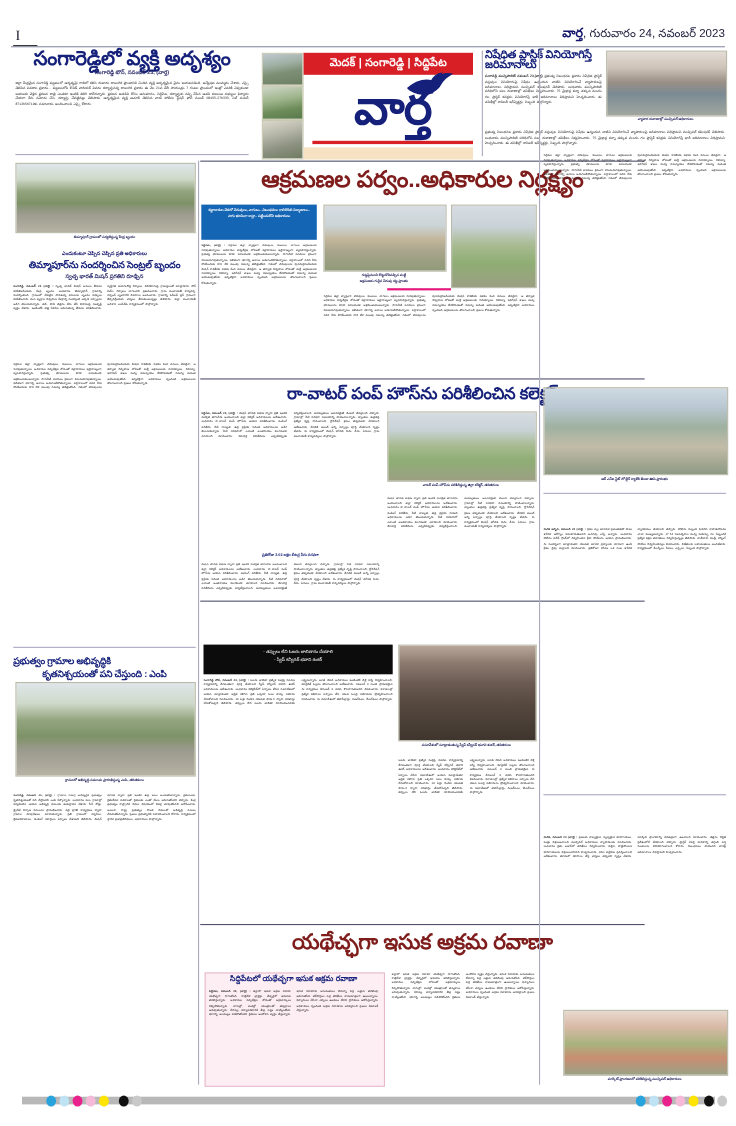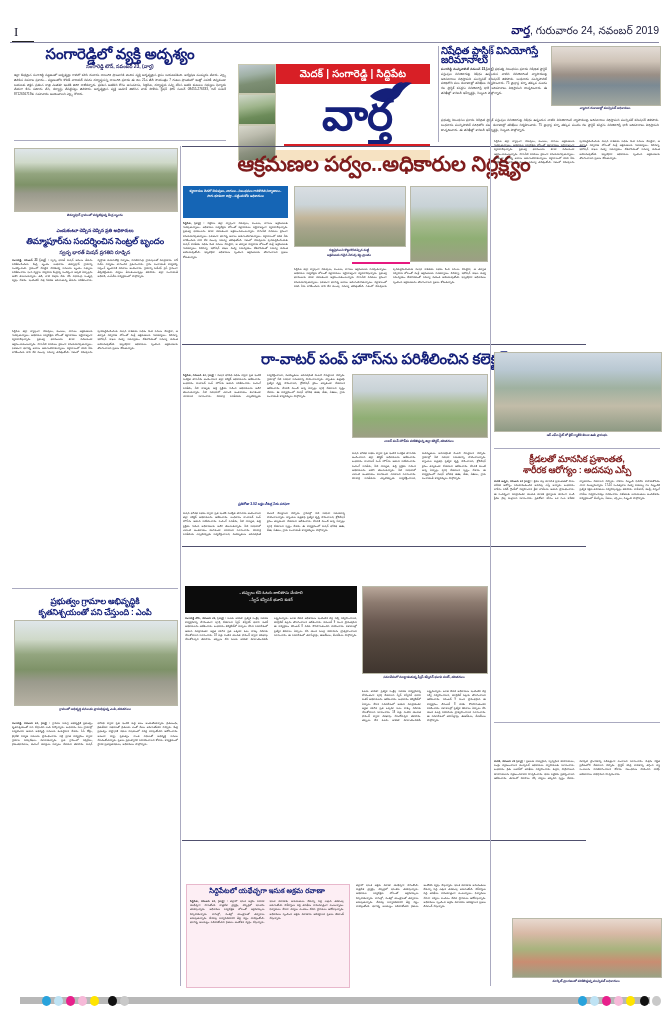--- a/index.html
+++ b/index.html
@@ -20,21 +20,21 @@
   .cap{font-size:3.1px;line-height:1.35;color:#23235c;font-weight:bold;text-align:center;}
 
   
   #pagemark{left:14px;top:24px;font-family:"Liberation Serif",serif;font-size:13px;color:#1a1a2e;}
   #pagemark-line{left:12px;top:41px;width:22px;height:1.2px;background:#222;}
   #dateline{right:10px;top:24px;font-size:10.5px;color:#1a1a3a;white-space:nowrap;}
   #dateline .vw{font-weight:bold;color:#14146b;font-size:11.5px;}
   #topline{left:10px;top:42px;width:649px;height:.8px;background:#8a8aa5;}
 
   
-  #mast{left:238px;top:64px;width:192px;height:93px;}
+  #mast{left:238px;top:48px;width:192px;height:93px;}
   #mast-strip{position:absolute;left:38px;top:0;width:154px;height:20px;background:#d81f26;}
   #mast-strip span{
     display:block;color:#fff;font-size:10px;font-weight:bold;text-align:center;
     line-height:20px;letter-spacing:.2px;
   }
   .mast-thumb{position:absolute;left:0;width:36px;border:.7px solid #c8c8b0;}
   #mt1{top:0;height:28px;background:
       linear-gradient(170deg,#bfc9cf 0%,#9fb0a4 35%,#7d8f74 60%,#6d7f63 100%);}
   #mt2{top:30px;height:29px;background:
       linear-gradient(170deg,#cfd7c9 0%,#9fb58c 40%,#6d8c5a 70%,#5a7a4c 100%);}
@@ -72,21 +72,21 @@
      box-sizing:border-box;}
   
   .blackbox{position:absolute;background:#0c0c0c;color:#fff;
      font-size:4px;line-height:1.72;text-align:center;padding:4px 4px;box-sizing:border-box;}
 
   
   .hl{font-weight:bold;color:#15207a;letter-spacing:-.2px;}
   .hl-pink{color:#7f1d1d;}
   .hl-blue{color:#15207a;}
   .hl-big{font-size:21px;line-height:24px;text-align:center;}
-  .hl-mid{font-size:15px;line-height:15px;text-align:center;}
+  .hl-mid{font-size:18px;line-height:15px;text-align:center;}
   .sub-hl{font-size:5px;line-height:7px;font-weight:bold;color:#2a2a6a;text-align:center;}
 
   
   .kicker{font-size:4.6px;font-weight:bold;color:#14146b;text-align:center;line-height:6px;}
 
   
   #regbar{position:absolute;left:20px;bottom:20px;width:630px;height:7px;background:#b8b8b8;}
   .dot{position:absolute;top:-1.5px;width:9px;height:10px;border-radius:50%;}
   .dot.c{background:#29a3dc;}
   .dot.cl{background:#bfe3f4;}
@@ -103,21 +103,21 @@
 </style>
 </head>
 <body>
 
 <div class="page">
 
   <div class="abs" id="pagemark">I</div>
   <div class="abs" id="pagemark-line"></div>
 
   <div class="abs" id="dateline">
-    <span class="vw">వార్త</span><span>, గురువారం 24, నవంబర్ 2019</span>
+    <span class="vw">వార్త</span><span>, గురువారం 24, నవంబర్ 2023</span>
   </div>
   <div class="abs" id="topline"></div>
 
   <div id="mast" class="abs">
     <div class="mast-thumb" id="mt1"></div>
     <div class="mast-thumb" id="mt2"></div>
     <div class="mast-thumb" id="mt3"></div>
     <div id="mast-strip">
       <span>మెదక్ | సంగారెడ్డి | సిద్దిపేట</span>
     </div>
@@ -196,45 +196,42 @@
   </div>
 
   <div class="abs body-txt" style="left:185px;top:617px;width:172px;height:222px;overflow:hidden;column-count:2;column-gap:6px;"><b>సంగారెడ్డి టౌన్, నవంబర్ 23, (వార్త) : </b><span>ఓటరు జాబితా ప్రత్యేక సంక్షిప్త సవరణ కార్యక్రమాన్ని వేగవంతంగా పూర్తి చేయాలని స్వీప్ కన్వీనర్ భవాని శంకర్ అధికారులను ఆదేశించారు. బుధవారం కలెక్టరేట్‌లో ఏర్పాటు చేసిన సమావేశంలో ఆయన మాట్లాడుతూ అర్హత కలిగిన ప్రతి ఒక్కరూ ఓటు హక్కు నమోదు చేసుకోవాలని సూచించారు. 18 ఏళ్లు నిండిన యువత ఫారం-6 ద్వారా దరఖాస్తు చేసుకోవచ్చని తెలిపారు. తప్పులు లేని ఓటరు జాబితా రూపొందించడమే లక్ష్యమన్నారు. బూత్ లెవల్ అధికారులు ఇంటింటికీ వెళ్లి సర్వే నిర్వహించాలని, డూప్లికేట్ ఓట్లను తొలగించాలని ఆదేశించారు. నవంబర్ 9 నుంచి ప్రారంభమైన ఈ కార్యక్రమం డిసెంబర్ 8 వరకు కొనసాగుతుందని వివరించారు. కళాశాలల్లో ప్రత్యేక శిబిరాలు ఏర్పాటు చేసి యువ ఓటర్ల నమోదును ప్రోత్సహించాలని సూచించారు. ఈ సమావేశంలో తహసీల్దార్లు, ఈఆర్ఓలు, బీఎల్ఓలు పాల్గొన్నారు.</span></div>
 
   <div class="photo ph-hall abs" style="left:362px;top:586px;width:124px;height:86px;"></div>
   <div class="abs cap" style="left:362px;top:675px;width:124px;">సమావేశంలో మాట్లాడుతున్న స్వీప్ కన్వీనర్ భవాని శంకర్, తదితరులు</div>
   <div class="abs body-txt" style="left:362px;top:690px;width:124px;height:148px;overflow:hidden;column-count:2;column-gap:6px;">ఓటరు జాబితా ప్రత్యేక సంక్షిప్త సవరణ కార్యక్రమాన్ని వేగవంతంగా పూర్తి చేయాలని స్వీప్ కన్వీనర్ భవాని శంకర్ అధికారులను ఆదేశించారు. బుధవారం కలెక్టరేట్‌లో ఏర్పాటు చేసిన సమావేశంలో ఆయన మాట్లాడుతూ అర్హత కలిగిన ప్రతి ఒక్కరూ ఓటు హక్కు నమోదు చేసుకోవాలని సూచించారు. 18 ఏళ్లు నిండిన యువత ఫారం-6 ద్వారా దరఖాస్తు చేసుకోవచ్చని తెలిపారు. తప్పులు లేని ఓటరు జాబితా రూపొందించడమే లక్ష్యమన్నారు. బూత్ లెవల్ అధికారులు ఇంటింటికీ వెళ్లి సర్వే నిర్వహించాలని, డూప్లికేట్ ఓట్లను తొలగించాలని ఆదేశించారు. నవంబర్ 9 నుంచి ప్రారంభమైన ఈ కార్యక్రమం డిసెంబర్ 8 వరకు కొనసాగుతుందని వివరించారు. కళాశాలల్లో ప్రత్యేక శిబిరాలు ఏర్పాటు చేసి యువ ఓటర్ల నమోదును ప్రోత్సహించాలని సూచించారు. ఈ సమావేశంలో తహసీల్దార్లు, ఈఆర్ఓలు, బీఎల్ఓలు పాల్గొన్నారు.</div>
 
   <div class="sep-h abs" style="left:12px;top:588px;width:166px;"></div>
   <div class="abs" style="left:12px;top:596px;width:166px;">
-    <div class="hl hl-blue" style="font-size:8.4px;line-height:10.5px;text-align:center;">ప్రభుత్వం గ్రామాల అభివృద్ధికి</div>
+    <div class="hl hl-blue" style="font-size:8.4px;line-height:10.5px;">ప్రభుత్వం గ్రామాల అభివృద్ధికి</div>
     <div class="hl hl-blue" style="font-size:8.4px;line-height:10.5px;text-align:center;">కృతనిశ్చయంతో పని చేస్తుంది : ఎంపి</div>
   </div>
   <div class="photo ph-group abs" style="left:14px;top:620px;width:162px;height:84px;"></div>
   <div class="abs cap" style="left:14px;top:707px;width:162px;">గ్రామంలో అభివృద్ధి పనులను ప్రారంభిస్తున్న ఎంపి, తదితరులు</div>
   <div class="abs body-txt" style="left:12px;top:722px;width:166px;height:255px;overflow:hidden;column-count:2;column-gap:5px;"><b>సంగారెడ్డి, నవంబర్ 23, (వార్త) : </b><span>గ్రామాల సమగ్ర అభివృద్ధికి ప్రభుత్వం కృతనిశ్చయంతో పని చేస్తోందని ఎంపి పేర్కొన్నారు. బుధవారం పలు గ్రామాల్లో పర్యటించిన ఆయన అభివృద్ధి పనులకు శంకుస్థాపన చేశారు. సీసీ రోడ్లు, డ్రైనేజీ నిర్మాణ పనులను ప్రారంభించారు. పల్లె ప్రగతి కార్యక్రమం ద్వారా గ్రామాల రూపురేఖలు మారాయన్నారు. ప్రతి గ్రామంలో నర్సరీలు, వైకుంఠధామాలు, డంపింగ్ యార్డులు ఏర్పాటు చేశామని తెలిపారు. మిషన్ భగీరథ ద్వారా ప్రతి ఇంటికి శుద్ధ జలం అందుతోందన్నారు. రైతుబంధు, రైతుబీమా పథకాలతో రైతులకు ఎంతో మేలు జరుగుతోందని చెప్పారు. కేంద్ర ప్రభుత్వం రాష్ట్రానికి నిధుల విషయంలో వివక్ష చూపుతోందని ఆరోపించారు. అయినా రాష్ట్ర ప్రభుత్వం సొంత నిధులతో అభివృద్ధి పనులు చేపడుతోందన్నారు. ప్రజలు ప్రభుత్వానికి సహకరించాలని కోరారు. కార్యక్రమంలో స్థానిక ప్రజాప్రతినిధులు, అధికారులు పాల్గొన్నారు.</span></div>
 
   <div class="abs body-txt" style="left:494px;top:140px;width:166px;height:300px;overflow:hidden;column-count:2;column-gap:5px;">సిద్దిపేట జిల్లా వ్యాప్తంగా చెరువులు, కుంటలు, వాగులు ఆక్రమణలకు గురవుతున్నాయి. అధికారుల పర్యవేక్షణ లోపంతో కబ్జాదారులు ఇష్టారాజ్యంగా వ్యవహరిస్తున్నారు. ప్రభుత్వ భూములను కూడా వదలకుండా ఆక్రమించుకుంటున్నారు. సాగునీటి వనరులు క్రమంగా కనుమరుగవుతున్నాయి. ఫలితంగా భూగర్భ జలాలు అడుగంటిపోతున్నాయి. వర్షాకాలంలో వరద నీరు పోయేందుకు దారి లేక ముంపు సమస్య తలెత్తుతోంది. గతంలో చెరువులను పునరుద్ధరించేందుకు మిషన్ కాకతీయ పథకం కింద పనులు చేపట్టినా, ఆ తర్వాత నిర్వహణ లోపంతో మళ్లీ ఆక్రమణలకు గురయ్యాయి. రెవెన్యూ, ఇరిగేషన్ శాఖల మధ్య సమన్వయం లేకపోవడంతో సమస్య మరింత జటిలమవుతోంది. ఇప్పటికైనా అధికారులు స్పందించి ఆక్రమణలను తొలగించాలని ప్రజలు కోరుతున్నారు.</div>
 
   <div class="photo ph-cycle abs" style="left:494px;top:352px;width:166px;height:78px;"></div>
   <div class="abs cap" style="left:494px;top:433px;width:166px;">ఆర్ ఎస్ఐ స్టేట్ లో బైక్ ర్యాలీకి జెండా ఊపి ప్రారంభం</div>
 
   <div class="sep-h abs" style="left:494px;top:448px;width:166px;"></div>
-  <div class="abs" style="left:494px;top:454px;width:166px;">
-    <div class="hl hl-pink" style="font-size:9.2px;line-height:11px;text-align:center;">క్రీడలతో మానసిక ప్రశాంతత,</div>
-    <div class="hl hl-pink" style="font-size:9.2px;line-height:11px;text-align:center;">శారీరక ఆరోగ్యం : అదనపు ఎస్పీ</div>
-  </div>
   <div class="abs body-txt" style="left:494px;top:480px;width:166px;height:238px;overflow:hidden;column-count:2;column-gap:5px;"><b>మెదక్ అర్బన్, నవంబర్ 23 (వార్త) : </b><span>క్రీడల వల్ల మానసిక ప్రశాంతతతో పాటు శారీరక ఆరోగ్యం సమకూరుతుందని అదనపు ఎస్పీ అన్నారు. బుధవారం పోలీసు పరేడ్ గ్రౌండ్‌లో నిర్వహించిన క్రీడా పోటీలను ఆయన ప్రారంభించారు. ఈ సందర్భంగా మాట్లాడుతూ యువత మాదక ద్రవ్యాలకు దూరంగా ఉండి క్రీడల వైపు మళ్లాలని సూచించారు. ప్రతిరోజూ కనీసం ఒక గంట శారీరక వ్యాయామం చేయాలని చెప్పారు. పోలీసు సిబ్బంది ఫిట్‌నెస్ కాపాడుకోవడం చాలా ముఖ్యమన్నారు. 17-54 సంవత్సరాల మధ్య వయస్సు గల సిబ్బందికి ప్రత్యేక శిక్షణ తరగతులు నిర్వహిస్తున్నట్లు తెలిపారు. వాలీబాల్, కబడ్డీ, రన్నింగ్ పోటీలు నిర్వహించినట్లు వివరించారు. విజేతలకు బహుమతులు అందజేశారు. కార్యక్రమంలో డీఎస్పీలు, సీఐలు, ఎస్సైలు, సిబ్బంది పాల్గొన్నారు.</span></div>
 
   <div class="sep-h abs" style="left:494px;top:722px;width:166px;"></div>
   <div class="abs body-txt" style="left:494px;top:760px;width:166px;height:152px;overflow:hidden;column-count:2;column-gap:5px;"><b>మెదక్, నవంబర్ 23 (వార్త) : </b><span>ప్రజలకు నాణ్యమైన, స్వచ్ఛమైన కూరగాయలు, పండ్లు విక్రయించాలని మున్సిపల్ అధికారులు వ్యాపారులకు సూచించారు. బుధవారం రైతు బజార్‌లో తనిఖీలు నిర్వహించారు. కుళ్లిన, పాడైపోయిన కూరగాయలను విక్రయించరాదని హెచ్చరించారు. ధరల పట్టికను ప్రదర్శించాలని ఆదేశించారు. తూకంలో మోసాలు చేస్తే చర్యలు తప్పవని స్పష్టం చేశారు. మార్కెట్ ప్రాంగణాన్ని పరిశుభ్రంగా ఉంచాలని సూచించారు. చెత్తను నిర్ణీత ప్రదేశంలోనే వేయాలని చెప్పారు. ప్లాస్టిక్ కవర్ల వాడకాన్ని తగ్గించి వస్త్ర సంచులను వినియోగించాలని కోరారు. నిబంధనలు పాటించని వారిపై జరిమానాలు విధిస్తామని హెచ్చరించారు.</span></div>
   <div class="photo ph-market abs" style="left:512px;top:918px;width:148px;height:58px;"></div>
   <div class="abs cap" style="left:512px;top:979px;width:148px;">మార్కెట్ ప్రాంగణంలో పరిశీలిస్తున్న మున్సిపల్ అధికారులు</div>
 
   <div class="sep-h2 abs" style="left:182px;top:840px;width:404px;"></div>
+  <div class="abs hl hl-pink" style="left:182px;top:846px;width:404px;font-size:19.5px;line-height:23px;text-align:center;">యథేచ్ఛగా ఇసుక అక్రమ రవాణా</div>
 
   <div class="pinkpanel" style="left:186px;top:884px;width:162px;height:102px;"></div>
   <div class="abs" style="left:190px;top:886px;width:154px;text-align:center;font-size:7px;line-height:9px;font-weight:bold;color:#15207a;">సిద్దిపేటలో యథేచ్ఛగా ఇసుక అక్రమ రవాణా</div>
   <div class="abs body-txt" style="left:190px;top:900px;width:154px;height:84px;overflow:hidden;column-count:2;column-gap:5px;"><b>సిద్దిపేట, నవంబర్ 23, (వార్త) : </b><span>జిల్లాలో ఇసుక అక్రమ రవాణా యథేచ్ఛగా సాగుతోంది. రాత్రివేళ ట్రాక్టర్లు, టిప్పర్లలో ఇసుకను తరలిస్తున్నారు. అధికారుల పర్యవేక్షణ లోపంతో అక్రమార్కులు రెచ్చిపోతున్నారు. వాగుల్లో, వంకల్లో యంత్రాలతో తవ్వకాలు జరుపుతున్నారు. దీనివల్ల పర్యావరణానికి తీవ్ర నష్టం వాటిల్లుతోంది. భూగర్భ జలమట్టం పడిపోతోందని రైతులు ఆందోళన వ్యక్తం చేస్తున్నారు. ఇసుక రవాణాకు అనుమతులు లేకున్నా పెద్ద ఎత్తున తరలింపు జరుగుతోంది. చెక్‌పోస్టుల వద్ద తనిఖీలు నామమాత్రంగా ఉంటున్నాయి. ఫిర్యాదులు చేసినా చర్యలు ఉండటం లేదని స్థానికులు ఆరోపిస్తున్నారు. అధికారులు స్పందించి అక్రమ రవాణాను అరికట్టాలని ప్రజలు డిమాండ్ చేస్తున్నారు.</span></div>
 
   <div class="abs body-txt" style="left:356px;top:884px;width:130px;height:100px;overflow:hidden;column-count:2;column-gap:5px;">జిల్లాలో ఇసుక అక్రమ రవాణా యథేచ్ఛగా సాగుతోంది. రాత్రివేళ ట్రాక్టర్లు, టిప్పర్లలో ఇసుకను తరలిస్తున్నారు. అధికారుల పర్యవేక్షణ లోపంతో అక్రమార్కులు రెచ్చిపోతున్నారు. వాగుల్లో, వంకల్లో యంత్రాలతో తవ్వకాలు జరుపుతున్నారు. దీనివల్ల పర్యావరణానికి తీవ్ర నష్టం వాటిల్లుతోంది. భూగర్భ జలమట్టం పడిపోతోందని రైతులు ఆందోళన వ్యక్తం చేస్తున్నారు. ఇసుక రవాణాకు అనుమతులు లేకున్నా పెద్ద ఎత్తున తరలింపు జరుగుతోంది. చెక్‌పోస్టుల వద్ద తనిఖీలు నామమాత్రంగా ఉంటున్నాయి. ఫిర్యాదులు చేసినా చర్యలు ఉండటం లేదని స్థానికులు ఆరోపిస్తున్నారు. అధికారులు స్పందించి అక్రమ రవాణాను అరికట్టాలని ప్రజలు డిమాండ్ చేస్తున్నారు.</div>
 
   <div class="sep-v abs" style="left:180px;top:146px;height:840px;"></div>
   <div class="sep-v abs" style="left:490px;top:46px;height:940px;"></div>
   <div class="sep-v abs" style="left:438px;top:46px;height:96px;"></div>

